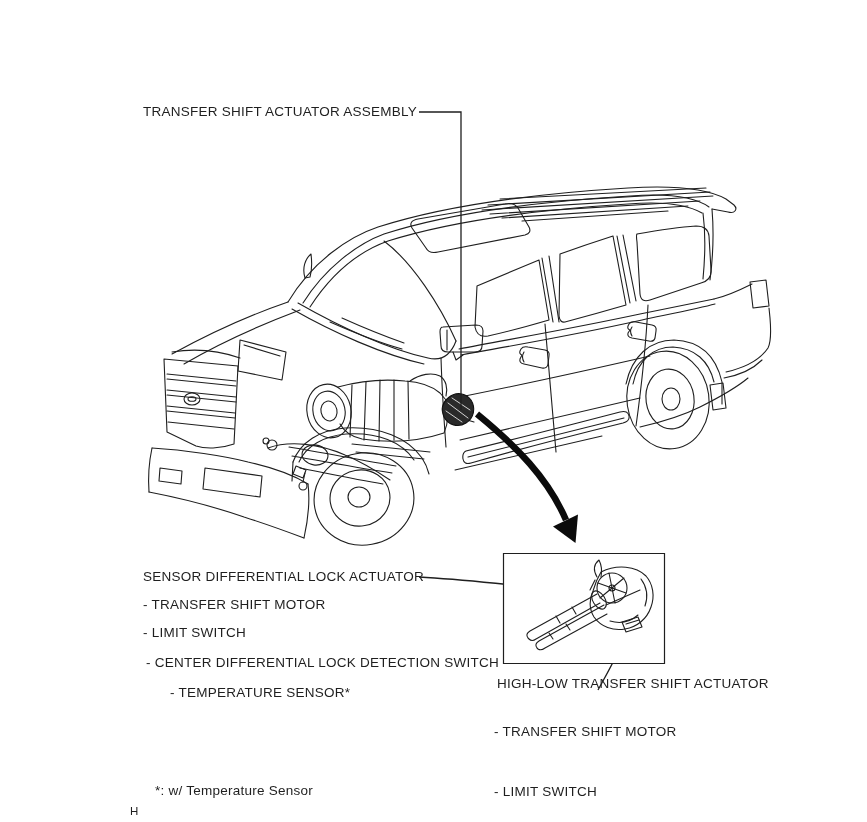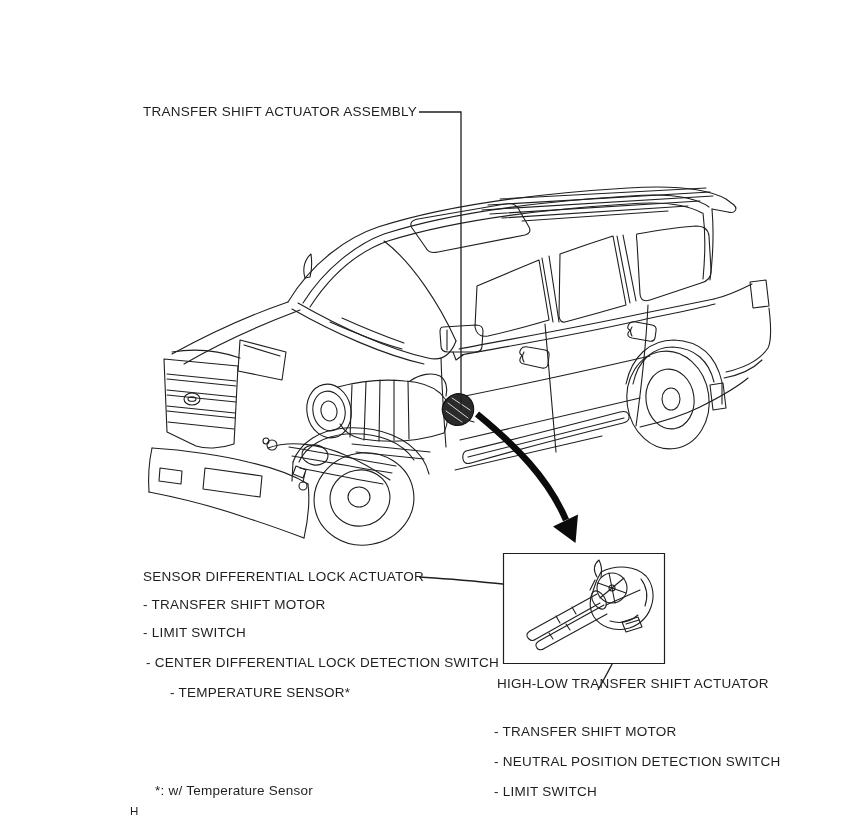--- a/index.html
+++ b/index.html
@@ -219,19 +219,18 @@
   <div class="label" style="left:143px;top:105px;">TRANSFER SHIFT ACTUATOR ASSEMBLY</div>
 
   <div class="label" style="left:143px;top:570px;">SENSOR DIFFERENTIAL LOCK ACTUATOR</div>
   <div class="label" style="left:143px;top:598px;">- TRANSFER SHIFT MOTOR</div>
   <div class="label" style="left:143px;top:626px;">- LIMIT SWITCH</div>
   <div class="label" style="left:146px;top:656px;">- CENTER DIFFERENTIAL LOCK DETECTION SWITCH</div>
   <div class="label" style="left:130px;top:686px;margin-left:40px;">- TEMPERATURE SENSOR*</div>
 
   <div class="label" style="left:497px;top:677px;">HIGH-LOW TRANSFER SHIFT ACTUATOR</div>
   <div class="label" style="left:494px;top:725px;">- TRANSFER SHIFT MOTOR</div>
-  <div class="label" style="left:494px;top:755px;">- NEUTRAL POSITION DETECTION SWITCH</div>
   <div class="label" style="left:494px;top:785px;">- LIMIT SWITCH</div>
 
   <div class="label" style="left:155px;top:784px;">*: w/ Temperature Sensor</div>
 
   <div class="corner-mark" style="left:130px;top:805px;">H</div>
 </div>
 
 </body></html>

